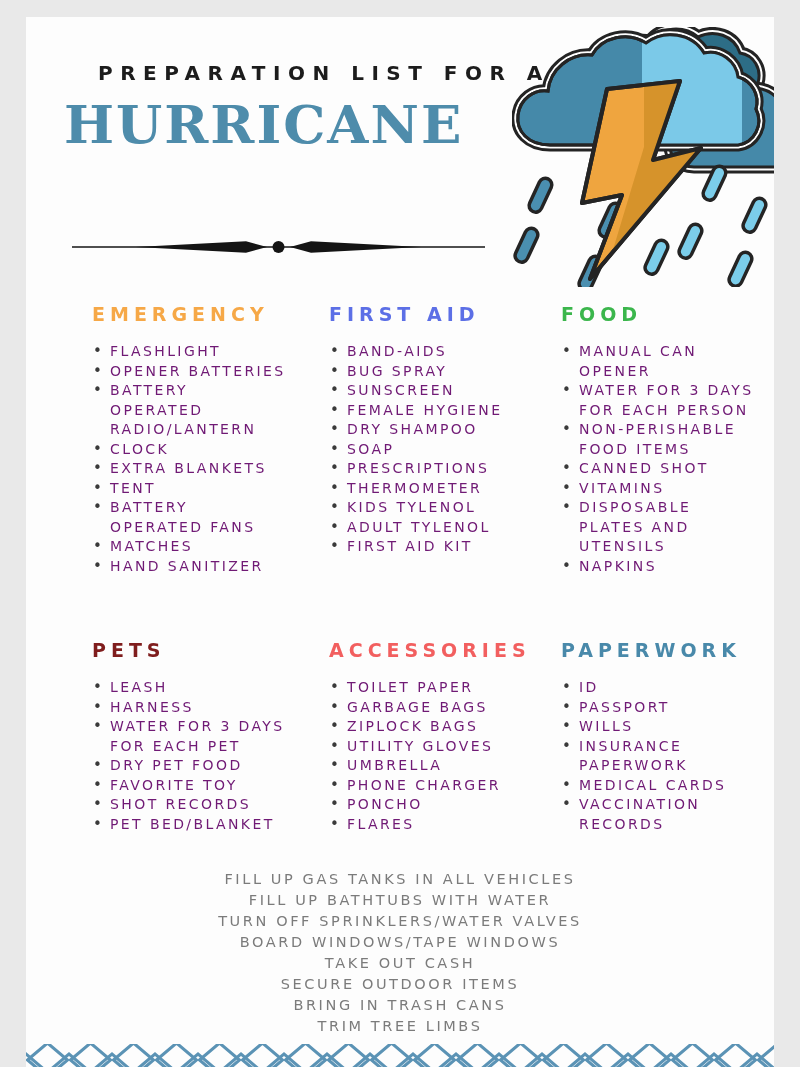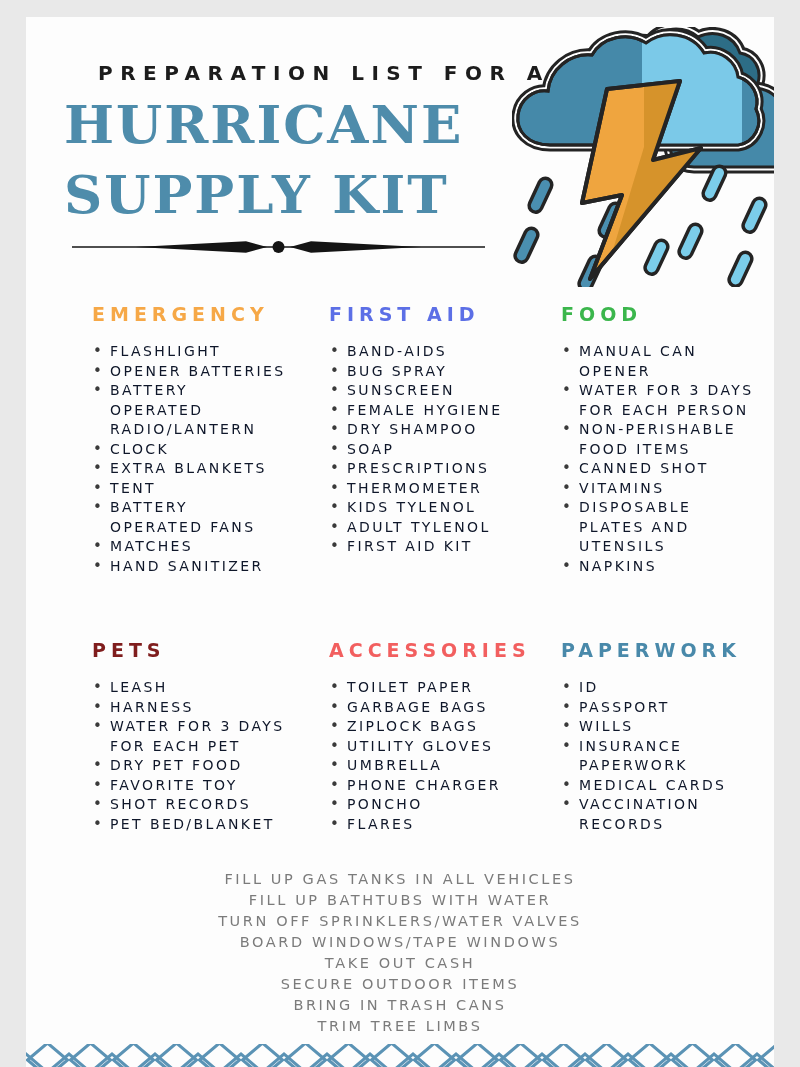--- a/index.html
+++ b/index.html
@@ -36,21 +36,21 @@
     grid-template-columns:237px 232px 1fr;
     grid-template-rows:336px auto;
   }
   .list-section h2{
     margin:0 0 17px 0;
     font-size:19px;font-weight:700;letter-spacing:5px;
   }
   .list-section ul{
     margin:0;padding:0;list-style:none;
     font-size:14px;letter-spacing:2.4px;line-height:19.5px;
-    color:#0f172a;
+    color:#701a75;
   }
   .list-section li{
     position:relative;padding-left:18px;
     white-space:pre-line;
   }
   .list-section li::before{
     content:"\2022";
     position:absolute;left:1px;top:0;
     color:#3a3a3a;font-size:15px;
   }
@@ -68,21 +68,20 @@
   .lattice{position:absolute;left:0;bottom:0;}
 </style>
 </head>
 <body>
 
 <div class="page">
 
   <div class="kicker">PREPARATION LIST FOR A</div>
   <div class="title">
     <div>HURRICANE</div>
-    <div>SUPPLY KIT</div>
   </div>
 
   <svg class="divider" width="425" height="20" viewBox="0 0 425 20">
     <line x1="6" y1="10" x2="419" y2="10" stroke="#141414" stroke-width="1.6"></line>
     <polygon points="70,10 180,4.2 201,10 180,15.8" fill="#141414"></polygon>
     <polygon points="355,10 245,4.2 224,10 245,15.8" fill="#141414"></polygon>
     <circle cx="212.5" cy="10" r="6" fill="#141414"></circle>
   </svg>
 
   <svg class="storm" width="306" height="260" viewBox="0 0 306 260">

